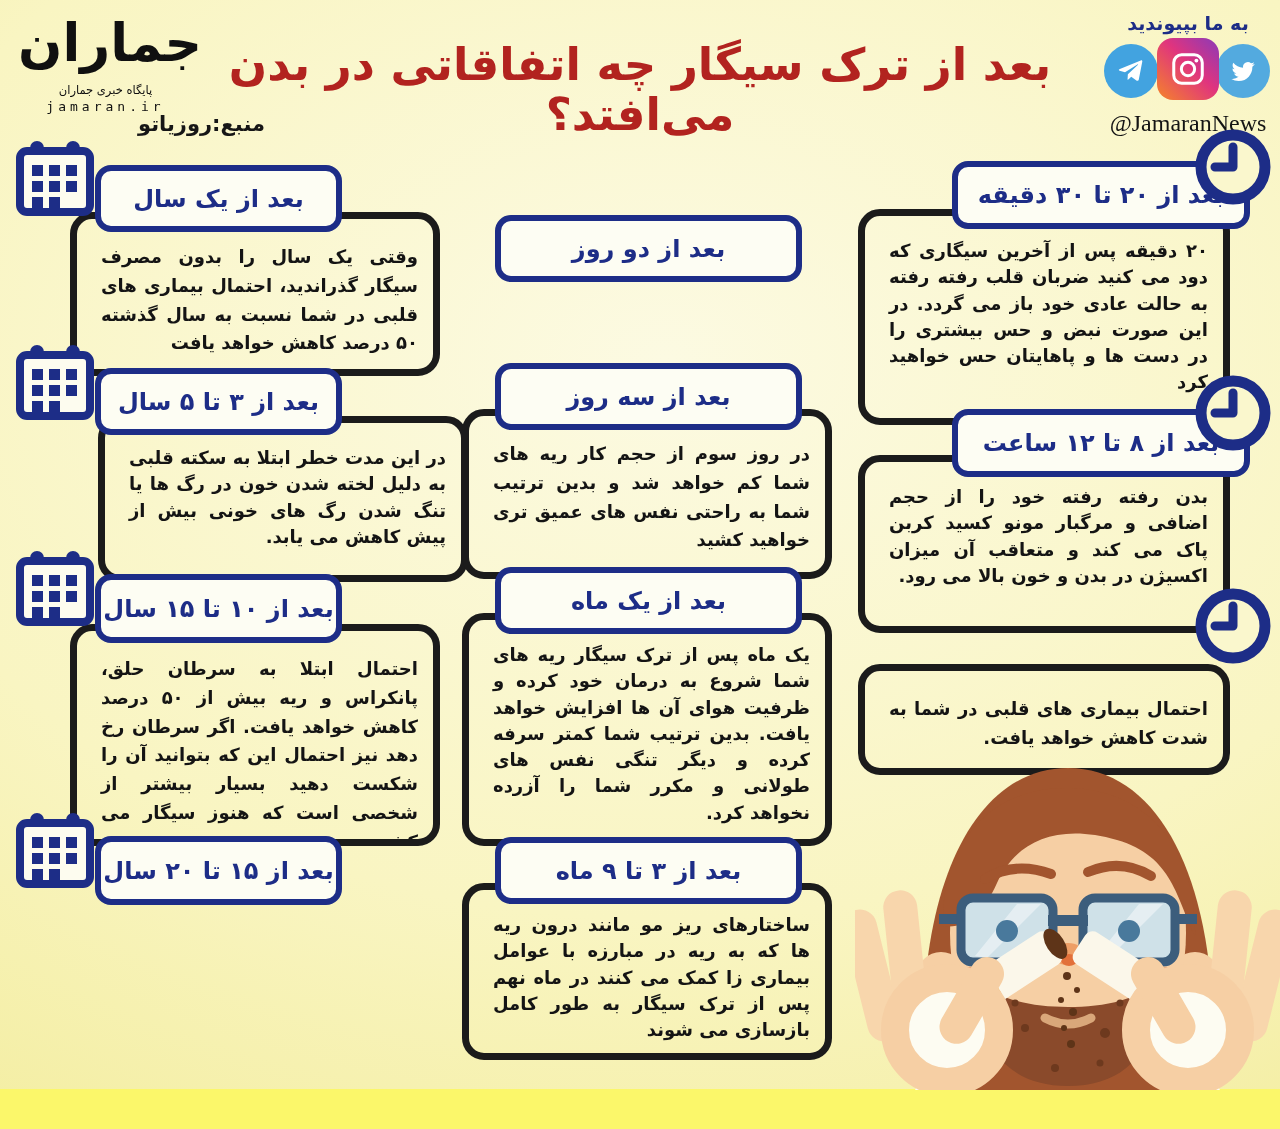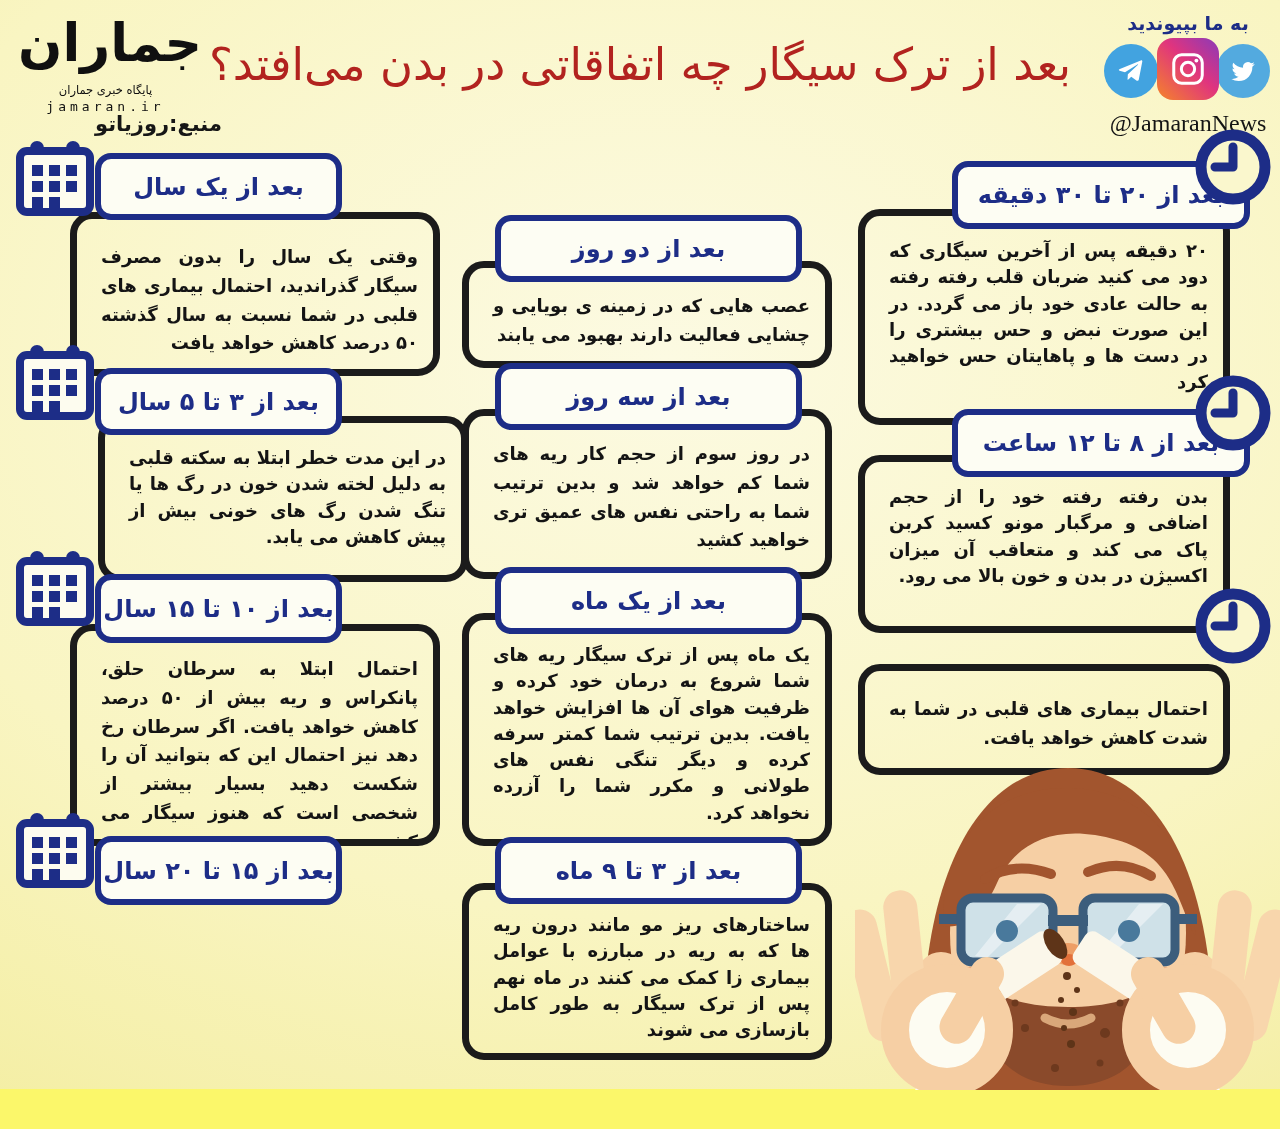--- a/index.html
+++ b/index.html
@@ -9,23 +9,23 @@
     background:radial-gradient(120% 95% at 52% 32%, #fcfae2 0%, #f9f5c2 52%, #f1ea92 100%);
   }
   .abs{position:absolute;}
   
   .logo{width:175px;text-align:center;color:#101010;}
   .logo .mark{font-size:52px;font-weight:bold;line-height:1.05;letter-spacing:-2px;}
   .logo .tag{font-size:11.5px;font-weight:normal;letter-spacing:2px;margin-top:12px;direction:rtl;}
   .logo .url{font-size:13px;letter-spacing:4px;font-family:"DejaVu Sans Mono",monospace;margin-top:2px;}
   .pagetitle{
     width:920px;text-align:center;direction:rtl;
-    color:#b2231f;font-size:45px;font-weight:normal;line-height:1.1;
-  }
-  .source{width:170px;text-align:left;direction:rtl;color:#161616;font-size:21px;font-weight:bold;}
+    color:#b2231f;font-size:45px;font-weight:bold;line-height:1.1;
+  }
+  .source{width:170px;text-align:right;direction:rtl;color:#161616;font-size:21px;font-weight:bold;}
   .social{width:172px;text-align:center;}
   .social .join{color:#1d2d87;font-weight:bold;font-size:19px;direction:rtl;}
   .badge{position:absolute;display:flex;align-items:center;justify-content:center;}
   .round{border-radius:50%;}
   .social .handle{position:absolute;top:98px;width:100%;text-align:center;
     font-family:"Liberation Serif","DejaVu Serif",serif;font-size:24px;color:#141414;}
   
   .bod{
     position:absolute;border:7px solid #1b1b1b;border-radius:22px;
     background:transparent;z-index:1;overflow:hidden;
@@ -76,21 +76,21 @@
           <circle cx="12" cy="12" r="4.2"></circle>
           <circle cx="17.3" cy="6.7" r="1.2" fill="#ffffff" stroke="none"></circle>
         </svg>
     </div>
     <div class="handle">@JamaranNews</div>
   </div>
 
   <div class="bod" style="left:70px;top:212px;width:356px;height:150px;">
     <div class="txt">وقتی یک سال را بدون مصرف سیگار گذراندید، احتمال بیماری های قلبی در شما نسبت به سال گذشته ۵۰ درصد کاهش خواهد یافت</div>
   </div>
-  <div class="hdr" style="left:95px;top:153px;width:235px;height:55px;">
+  <div class="hdr" style="left:95px;top:165px;width:235px;height:55px;">
     <span>بعد از یک سال</span>
   </div>
   <div class="icon" style="left:15px;top:138px;">
     <svg width="80" height="80" viewBox="0 0 80 80">
         <circle cx="22" cy="10" r="7" fill="#1d2d87"></circle>
         <circle cx="58" cy="10" r="7" fill="#1d2d87"></circle>
         <rect x="5" y="13" width="70" height="61" rx="7" fill="#fdfcef" stroke="#1d2d87" stroke-width="8"></rect>
         <g fill="#1d2d87">
           <rect x="17" y="27" width="11" height="11"></rect>
           <rect x="34" y="27" width="11" height="11"></rect>
@@ -166,23 +166,20 @@
           <rect x="51" y="27" width="11" height="11"></rect>
           <rect x="17" y="43" width="11" height="11"></rect>
           <rect x="34" y="43" width="11" height="11"></rect>
           <rect x="51" y="43" width="11" height="11"></rect>
           <rect x="17" y="59" width="11" height="11"></rect>
           <rect x="34" y="59" width="11" height="11"></rect>
         </g>
       </svg>
   </div>
 
-  <div class="bod" style="left:462px;top:261px;width:356px;height:93px;">
-    <div class="txt">عصب هایی که در زمینه ی بویایی و چشایی فعالیت دارند بهبود می یابند</div>
-  </div>
   <div class="hdr" style="left:495px;top:215px;width:295px;height:55px;">
     <span>بعد از دو روز</span>
   </div>
 
   <div class="bod" style="left:462px;top:409px;width:356px;height:156px;">
     <div class="txt">در روز سوم از حجم کار ریه های شما کم خواهد شد و بدین ترتیب شما به راحتی نفس های عمیق تری خواهید کشید</div>
   </div>
   <div class="hdr" style="left:495px;top:363px;width:295px;height:55px;align-items:center;">
     <span>بعد از سه روز</span>
   </div>

